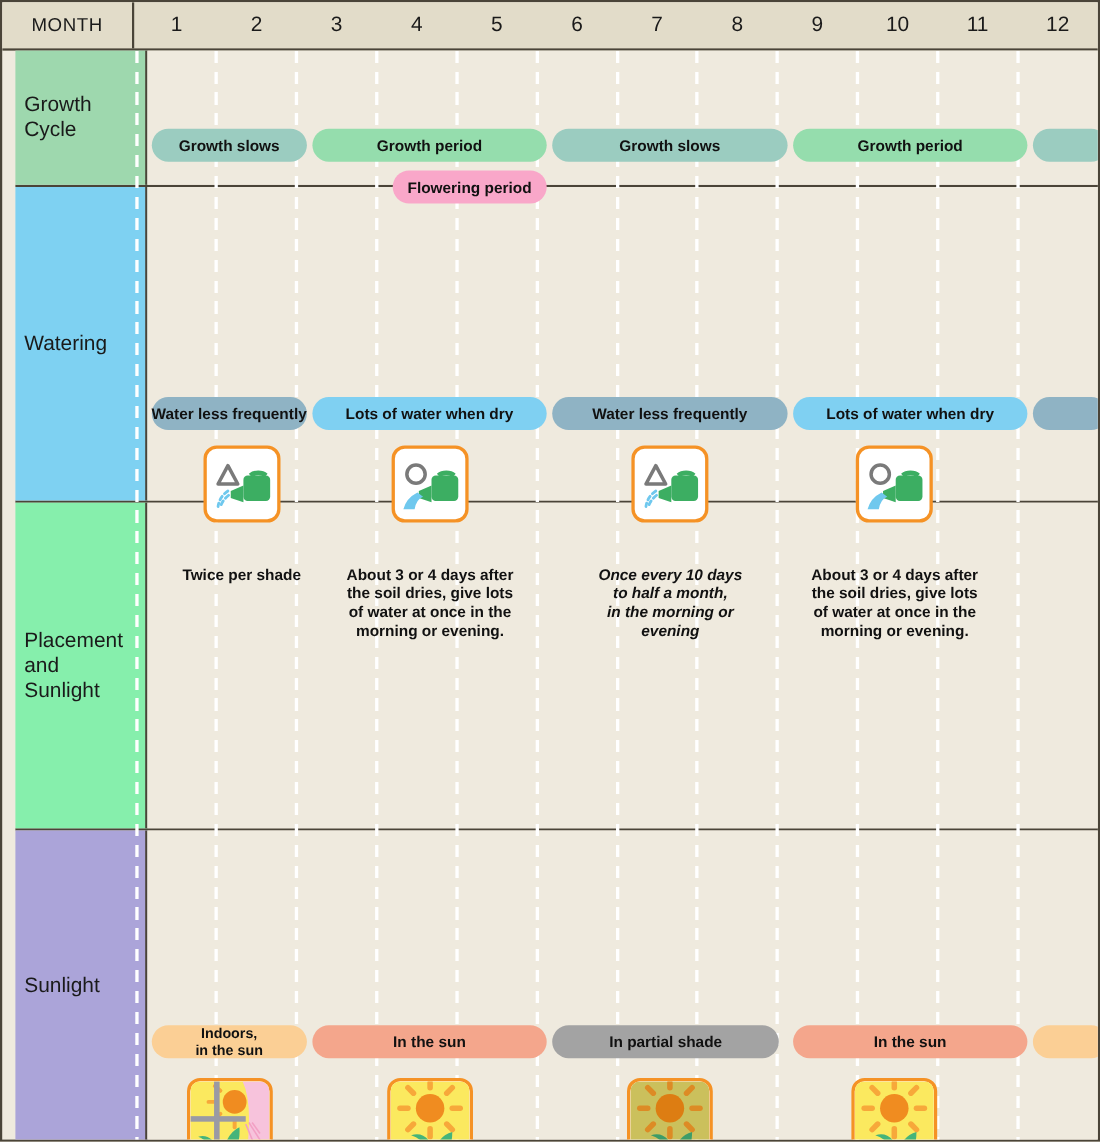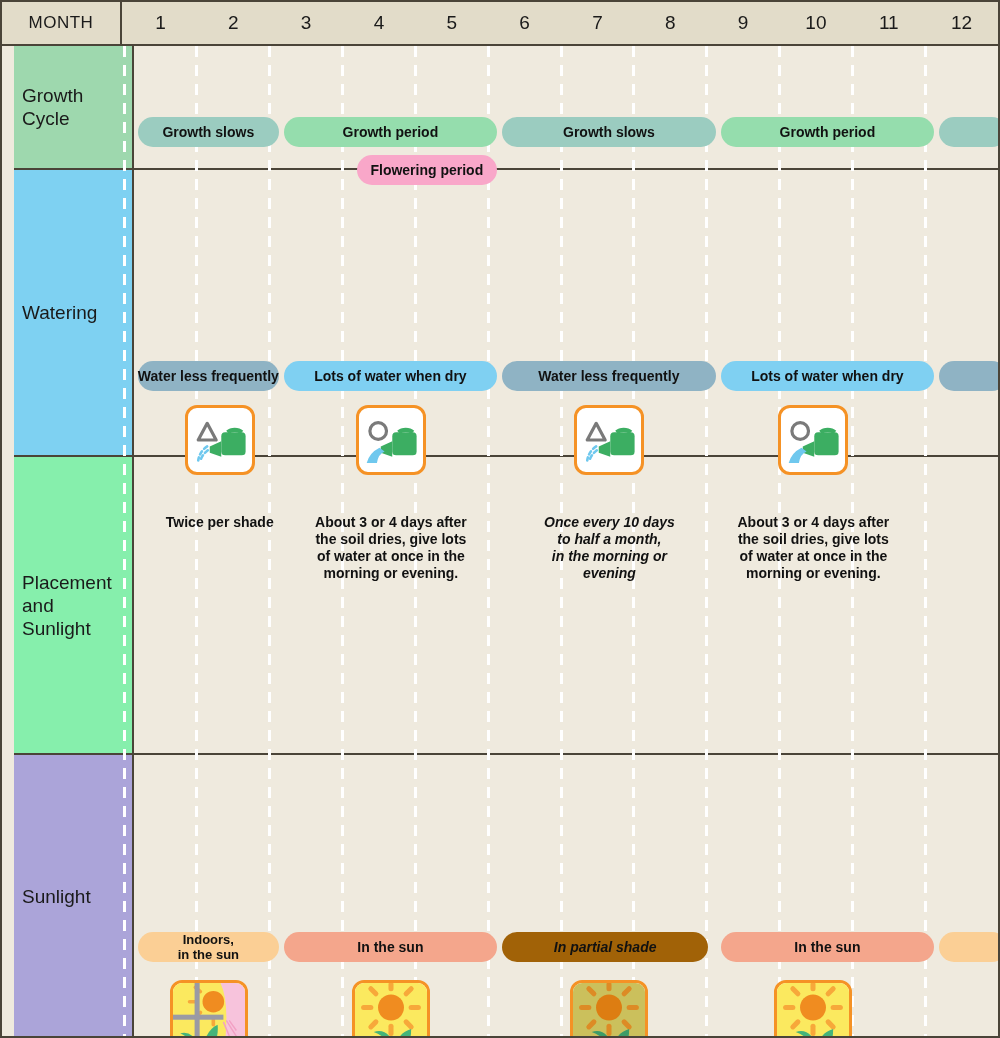--- a/index.html
+++ b/index.html
@@ -171,21 +171,21 @@
 </svg></div>
         <div class="abs cap" style="left: 694.35px; width: 210px; top: 344px;">About 3 or 4 days after<br>the soil dries, give lots<br>of water at once in the<br>morning or evening.</div>
       </div>
       <div class="abs row" style="top: 455px; height: 298px;">
         <div class="abs rowlabel" style="background: #86efac;">
           <div>Placement<br>and<br>Sunlight</div>
         </div>
         <div class="abs rowbody"></div>
         <div class="abs bar two-line" style="left: 124px; width: 140.667px; top: 475px; background: rgb(251, 207, 149);">Indoors,<br>in the sun</div>
         <div class="abs bar" style="left: 269.667px; width: 213.5px; top: 475px; background: rgb(244, 166, 140);">In the sun</div>
-        <div class="abs bar" style="left: 488.167px; width: 206px; top: 475px; background: #a16207; font-style: italic;">In partial shade</div>
+        <div class="abs bar" style="left: 488.167px; width: 206px; top: 475px; background: #a3a3a3;">In partial shade</div>
         <div class="abs bar" style="left: 706.667px; width: 213.5px; top: 475px; background: rgb(244, 166, 140);">In the sun</div>
         <div class="abs bar" style="left: 925.167px; width: 67.8333px; top: 475px; background: rgb(251, 207, 149);"></div>
         <div class="abs tile" style="width: 78px; height: 78px; left: 155.833px; top: 523px;"><svg viewBox="0 0 100 100" width="100%" height="100%">
 <rect x="0" y="0" width="100" height="100" fill="#fbe95f"></rect>
 <path d="M66 0 q14 30 4 100 l30 0 l0 -100 z" fill="#f7c3dc"></path>
 <circle cx="56" cy="26" r="15" fill="#f08c20"></circle>
 <g stroke="#f7a83a" stroke-width="5" stroke-linecap="round">
 <line x1="33" y1="26" x2="23" y2="26"></line>
               <line x1="38" y1="12" x2="31" y2="6"></line>
 <line x1="38" y1="41" x2="31" y2="47"></line>

